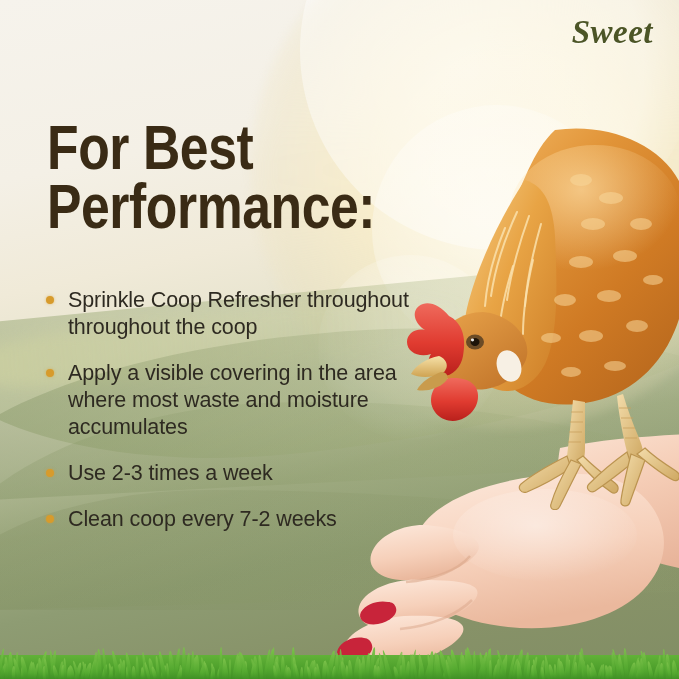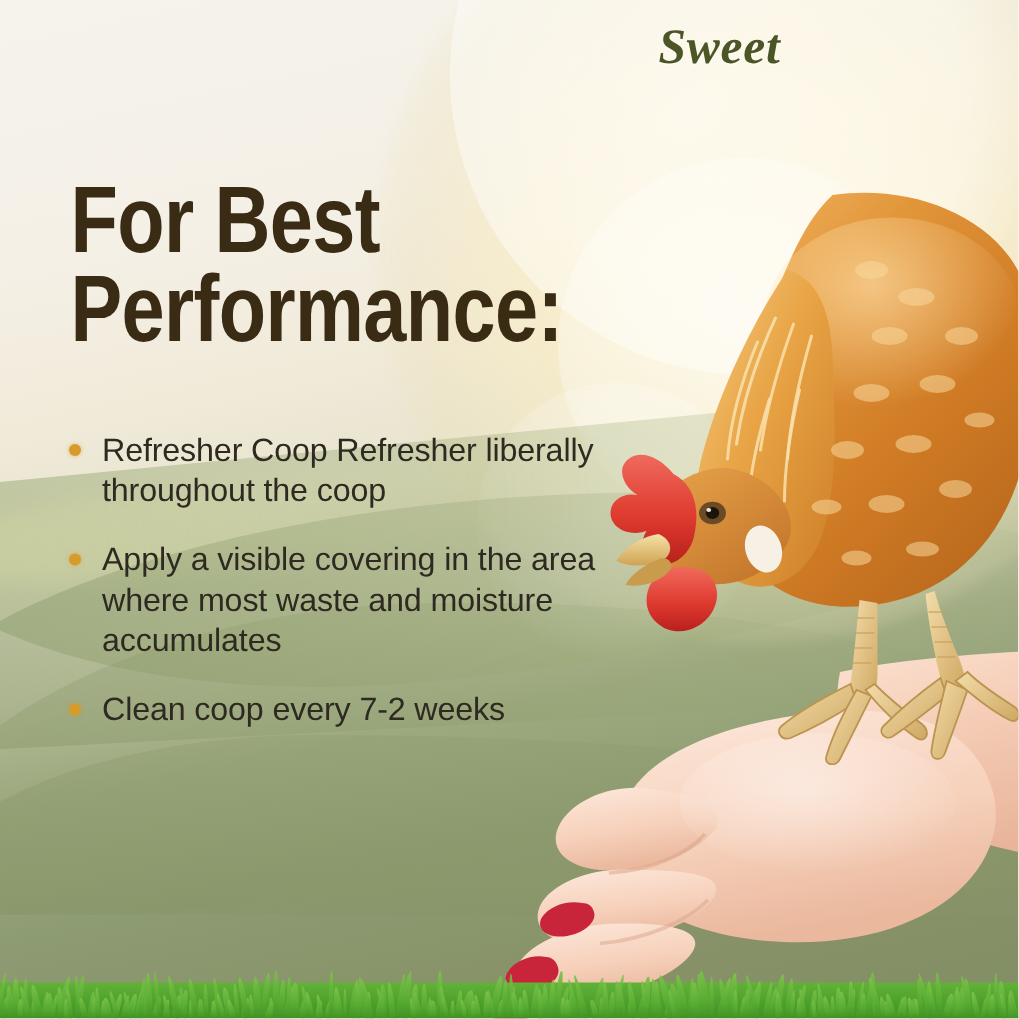--- a/index.html
+++ b/index.html
@@ -86,21 +86,21 @@
   .blade{
     position:absolute;bottom:0;width:4px;
     background:linear-gradient(180deg,#7cc24a 0%,#56ab31 65%,#409126 100%);
     border-radius:50% 50% 0 0/70% 70% 0 0;
     transform-origin:bottom center;
   }
 
   
   .logo{
     position:absolute;right:26px;top:16px;
-    width:190px;text-align:left;
+    width:190px;text-align:right;
     color:#4c5526;
   }
   .logo-sweet{
     font-family:"Liberation Serif", serif;
     font-style:italic;font-weight:bold;
     font-size:33px;line-height:1;
     letter-spacing:.5px;
     margin-left:-24px;
     text-shadow:0 1px 0 rgba(255,255,255,.5);
   }
@@ -199,25 +199,29 @@
   <div class="logo">
     <div class="logo-sweet">Sweet</div>
   </div>
 
   <div class="headline">For Best
 Performance:</div>
 
   <div class="bullets">
     <div class="bullet-item">
       <span class="bullet-dot"></span>
-      <span>Refresher Coop Refresher liberally throughout the coop</span>
+      <span>Sprinkle Coop Refresher throughout throughout the coop</span>
     </div>
     <div class="bullet-item">
       <span class="bullet-dot"></span>
       <span>Apply a visible covering in the area where most waste and moisture accumulates</span>
+    </div>
+    <div class="bullet-item">
+      <span class="bullet-dot"></span>
+      <span>Use 2-3 times a week</span>
     </div>
     <div class="bullet-item">
       <span class="bullet-dot"></span>
       <span>Clean coop every 7-2 weeks</span>
     </div>
   </div>
 
   <div class="hand">
     <svg viewBox="0 0 400 260" xmlns="http://www.w3.org/2000/svg" aria-hidden="true">
       <defs>

